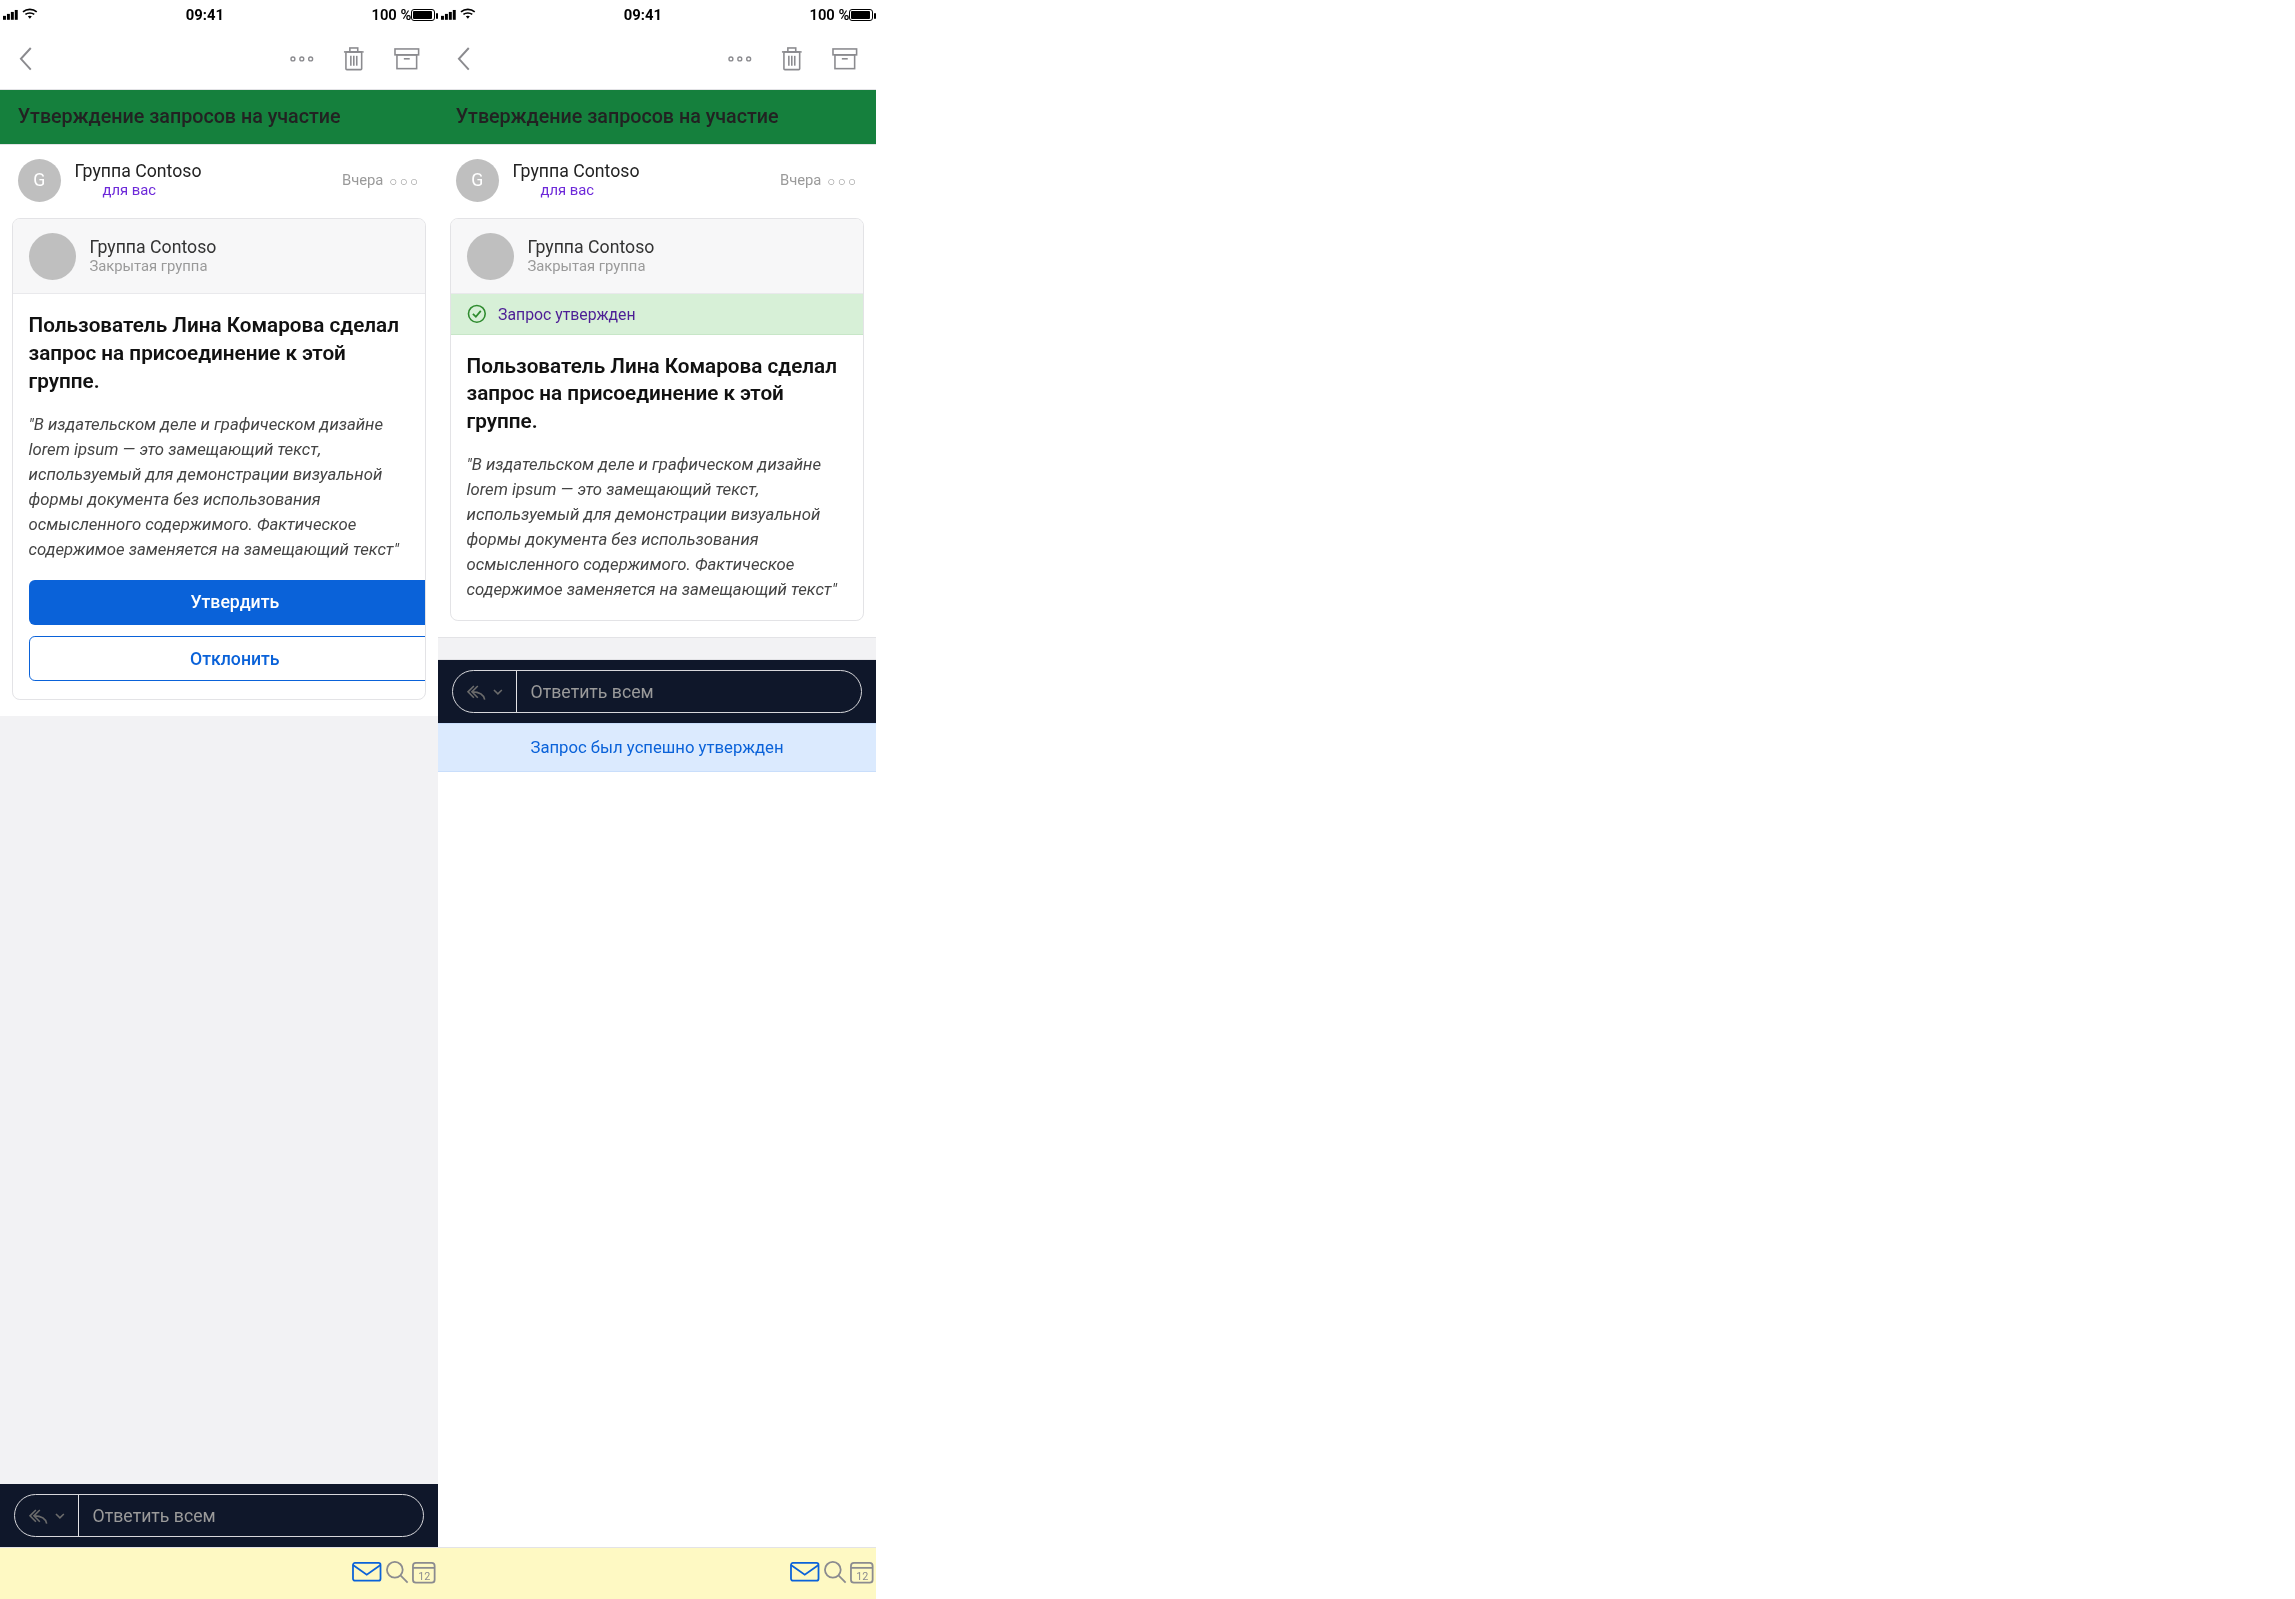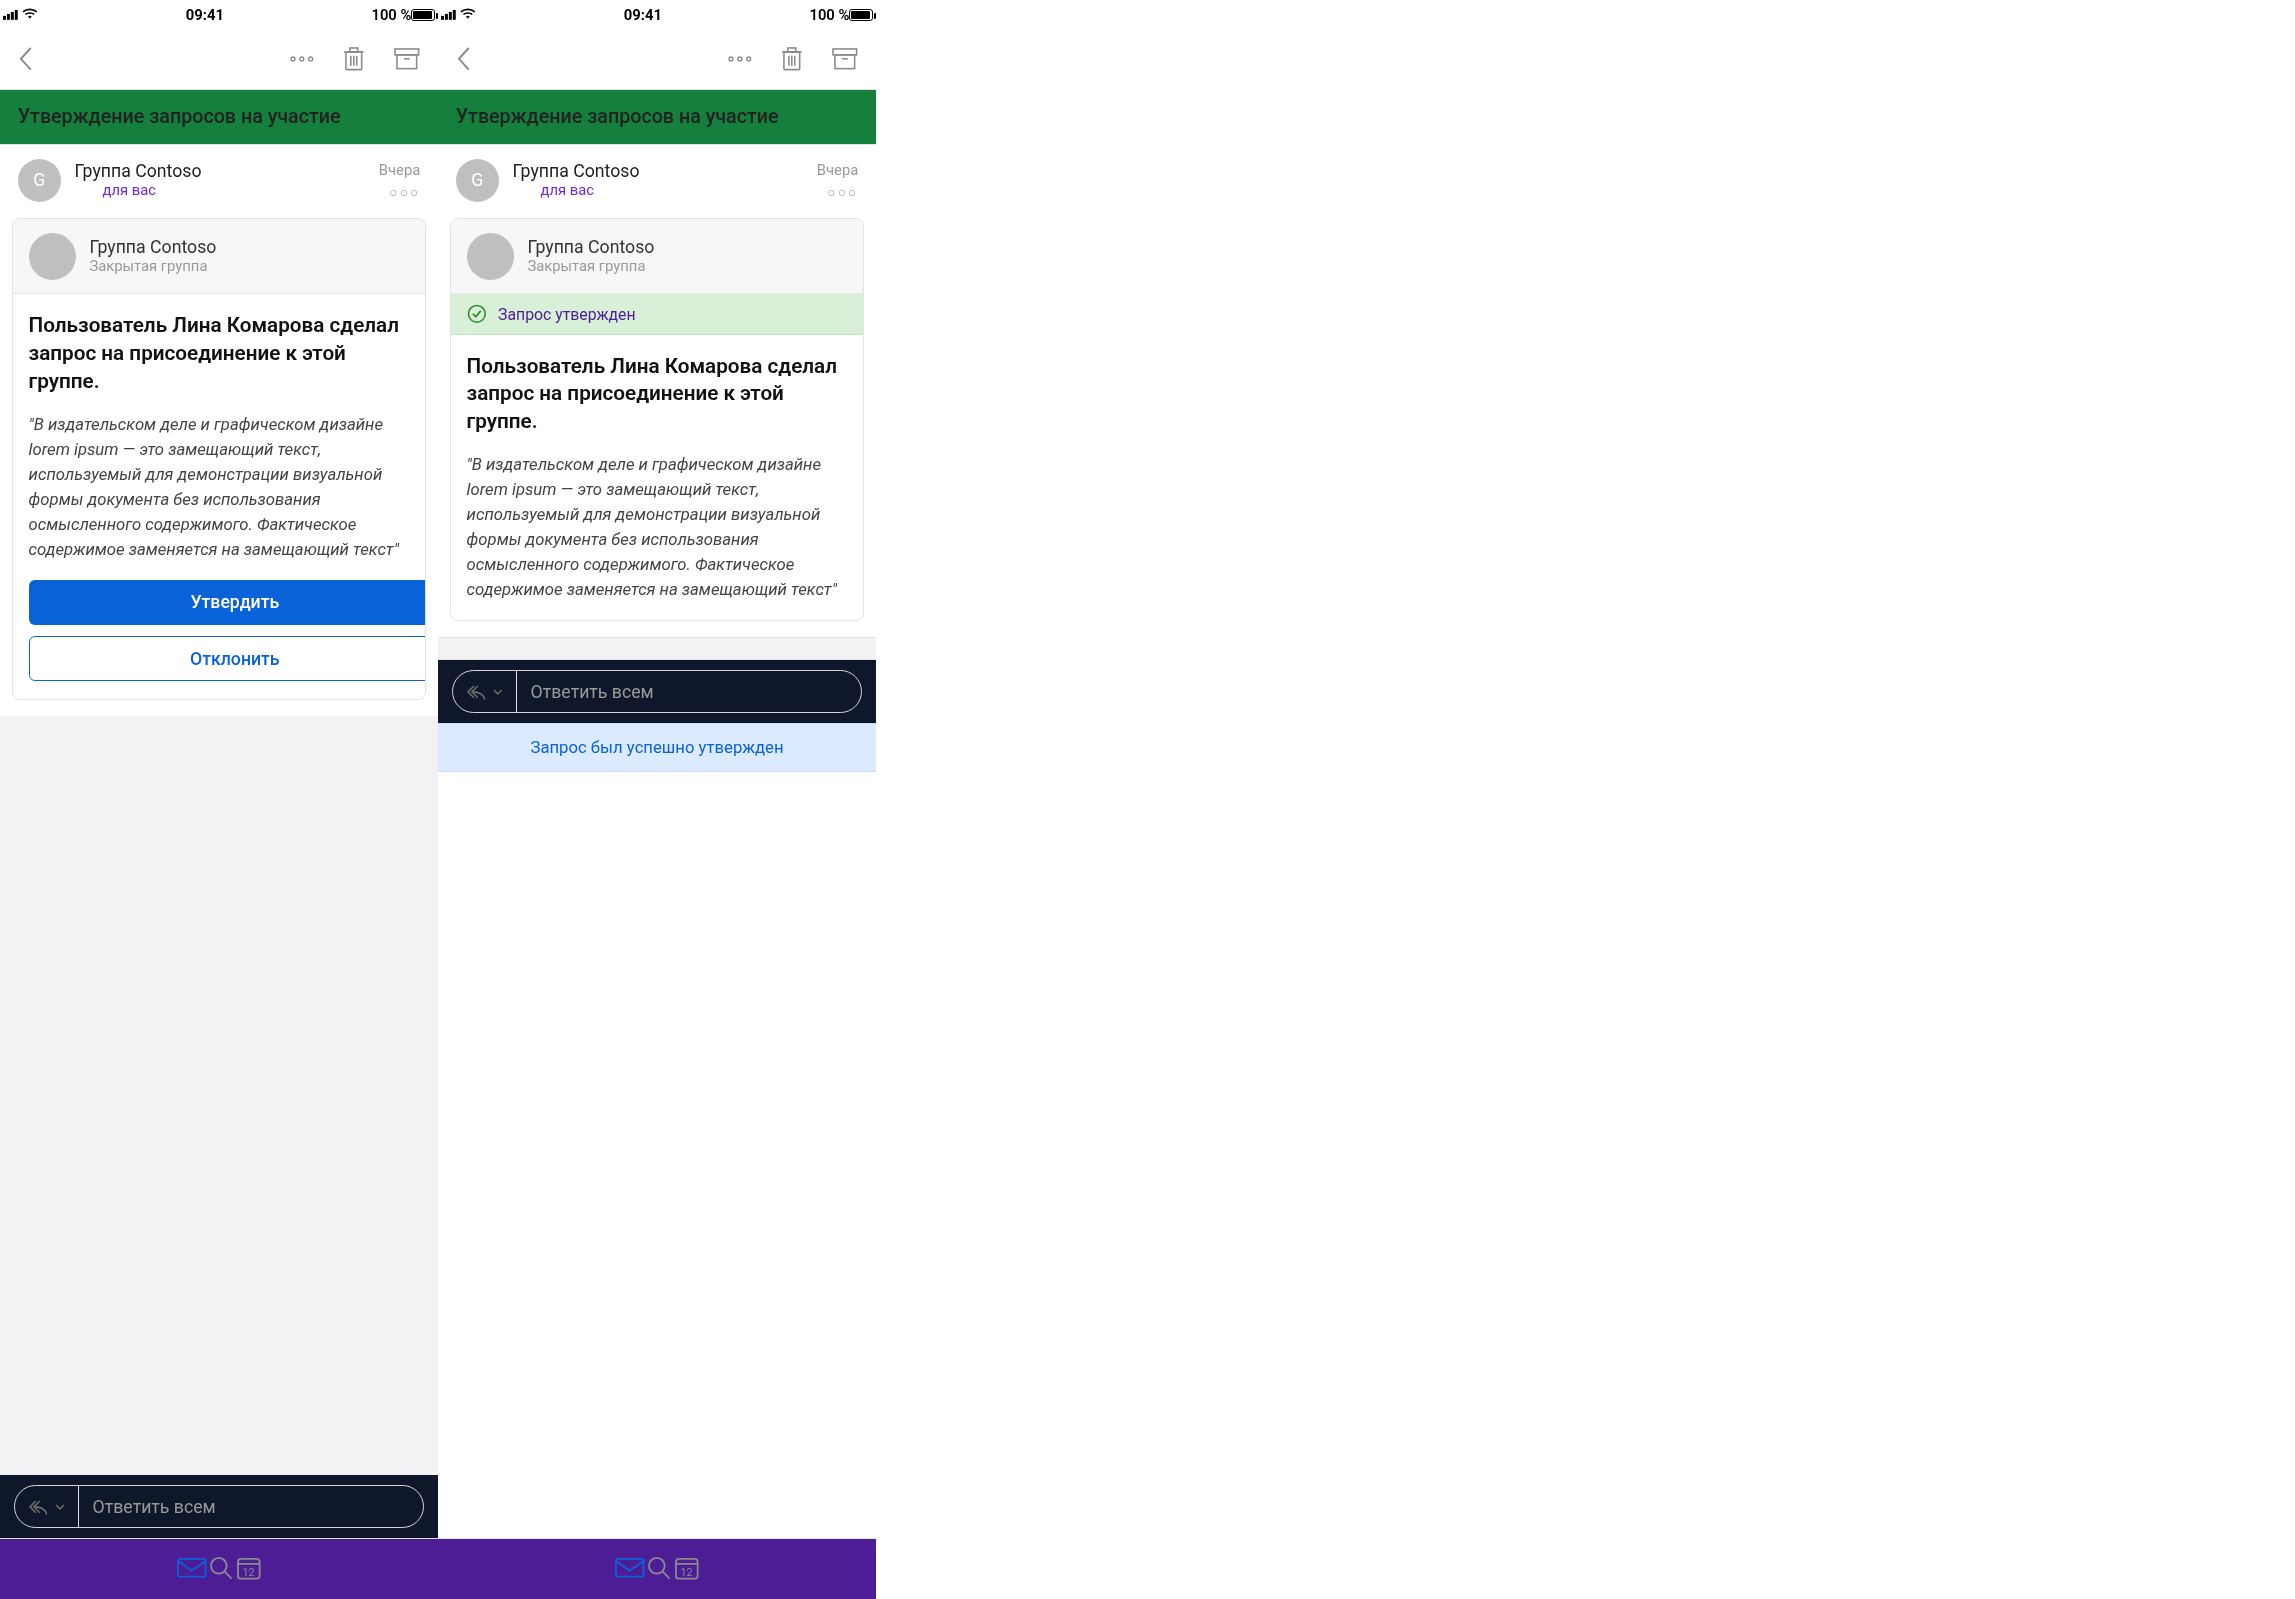--- a/index.html
+++ b/index.html
@@ -66,21 +66,21 @@
     padding: 13.8px 17.7px 9.9px 17.7px;
   }
   .avatar-circle {
     width:43px; height:43px; border-radius:50%; background:#bfbfbf;
     display:flex; align-items:center; justify-content:center;
     color:#fff; font-size:17.7px;
   }
   .sender-text { flex:1; display:flex; flex-direction:column; }
   .sender-name { font-size:17.7px; color:#222; }
   .sender-to   { font-size:14.8px; color:#6d28d9;margin-left:28px; }
-  .sender-right { display:flex; flex-direction:column; align-items:flex-end; gap:5.9px;}
+  .sender-right { display:flex; flex-direction:row; align-items:flex-end; gap:5.9px;}
   .timestamp { font-size:14.8px; color:#9a9a9a; }
   .dots { color:#9a9a9a; letter-spacing:2px; font-size:13.8px;}
   
   .card {
     margin: 5.9px 11.8px 15.8px 11.8px;
     border:1px solid #e3e3e6;
     border-radius:7.9px;
     overflow:hidden;
     background:#fff;
   }
@@ -161,24 +161,24 @@
     background:#dbeafe;
     color:#0a62d9;
     text-align:center;
     font-size:16.7px;
     padding:13.8px 7.9px;
     border-top:1px solid #c9defb;
     border-bottom:1px solid #c9defb;
   }
   
   .tab-bar {
-    height:62px;
+    height:53px;
     border-top:1px solid #e3e3e6;
-    display:flex; align-items:center; justify-content:center;
-    background:#4c1d95;
+    display:flex; align-items:center; justify-content:flex-end;
+    background:#fef9c3;
     margin-top:auto;
   }
   .tab-item { color:#8b8b8f; position:relative;}
   .tab-item.active { color:#0a62d9; }
   .cal-num {
     position:absolute; left:0; right:0; top:9.9px;
     text-align:center; font-size:10.8px; color:#8b8b8f;
   }
   .bg-grey-fill { background:#f2f2f4; flex:1; }
 </style>

